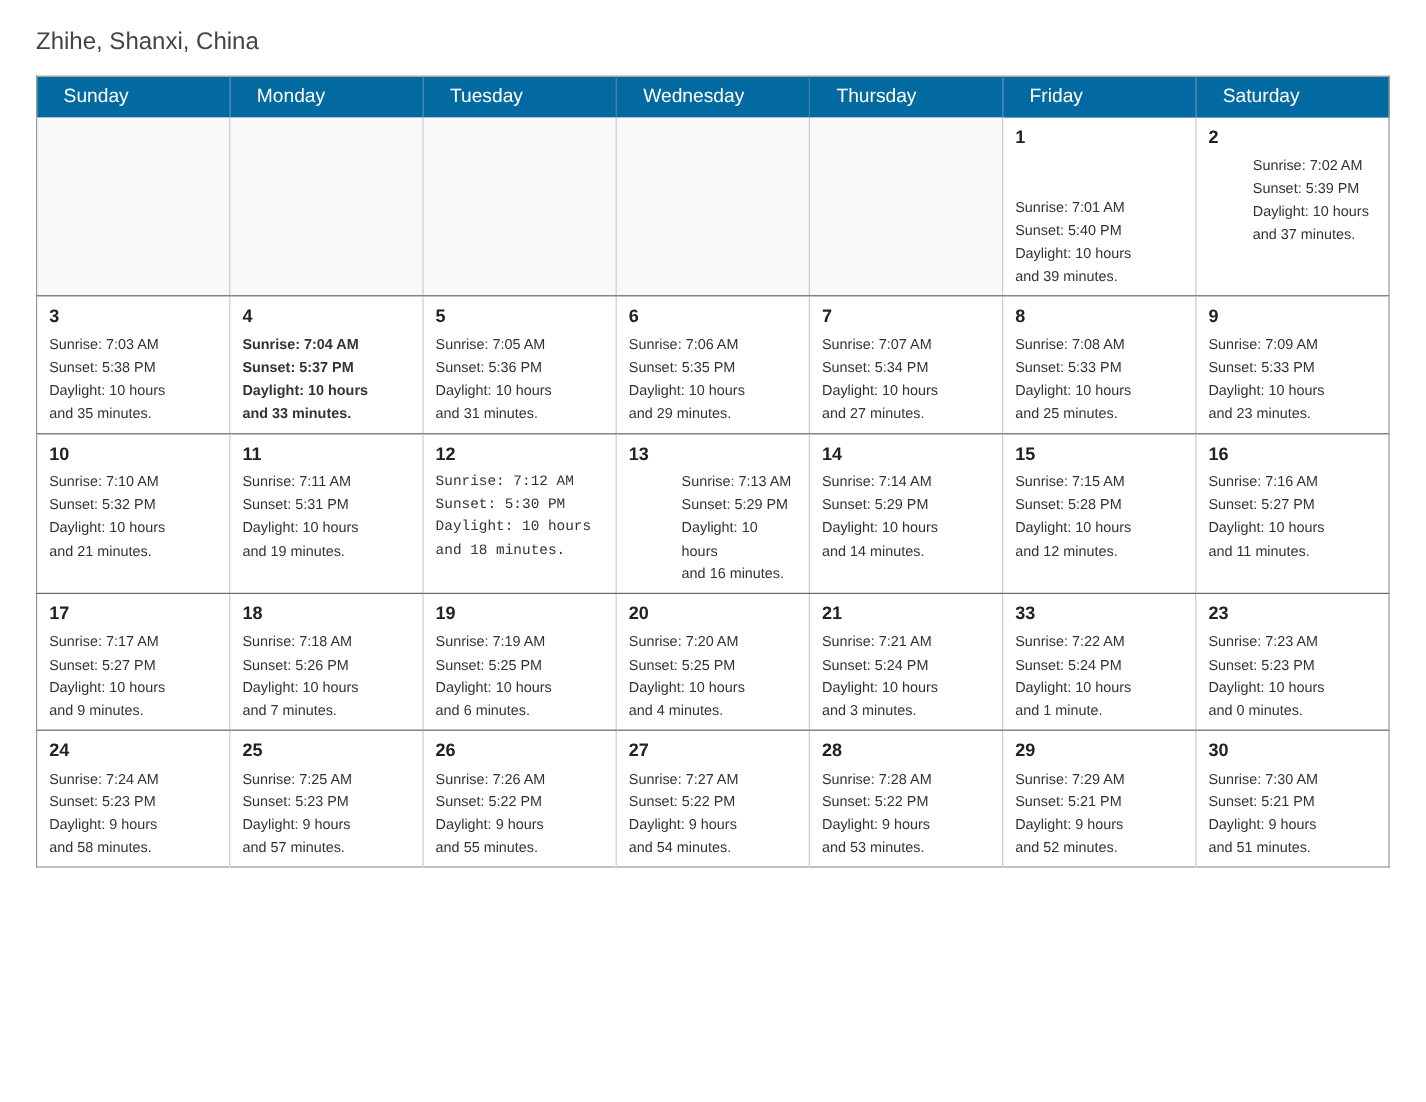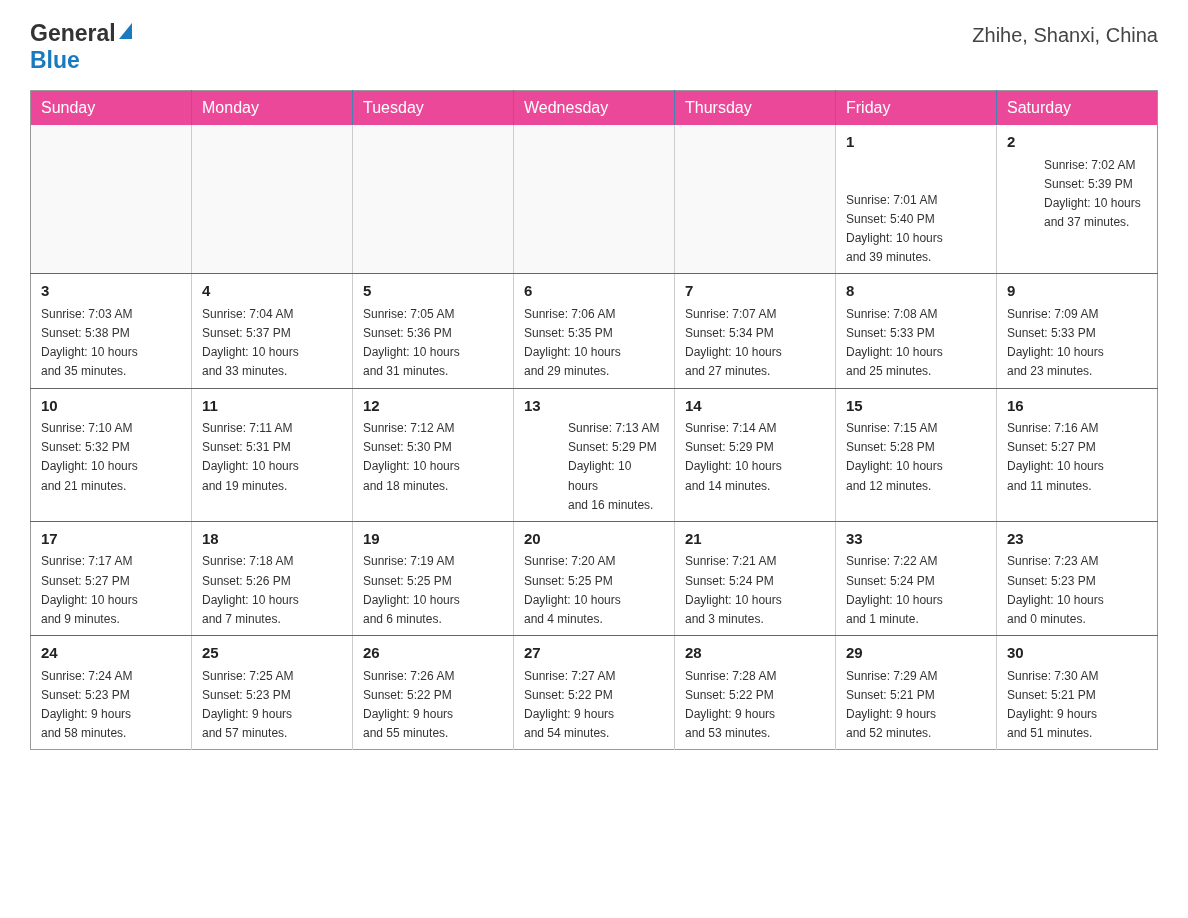--- a/index.html
+++ b/index.html
@@ -42,24 +42,24 @@
       margin-top: 4px;
     }
 
     .calendar-table {
       width: 100%;
       border-collapse: collapse;
       border: 1px solid #999;
     }
 
     .calendar-table th {
-      background-color: #ec4899;
+      background-color: #0369a1;
       color: #fff;
       text-align: left;
-      padding: 8px 10px;
+      padding: 8px 22px;
       font-size: 16px;
       font-weight: normal;
       border-right: 1px solid #4a80b0;
     }
 
     .calendar-table th:last-child {
       border-right: none;
     }
 
     .calendar-table td {
@@ -126,27 +126,20 @@
       margin-left: 3px;
       vertical-align: middle;
       position: relative;
       top: -3px;
     }
   </style>
 </head>
 <body>
 
 <div class="header">
-  <div class="logo">
-    <div class="logo-line1">
-      <span>General</span>
-      <span class="logo-arrow"></span>
-    </div>
-    <div class="logo-line2">Blue</div>
-  </div>
   <div class="header-right">
     <div class="calendar-subtitle">Zhihe, Shanxi, China</div>
   </div>
 </div>
 
 <table class="calendar-table">
   <thead>
     <tr>
     <th>Sunday</th>
         <th>Monday</th>
@@ -182,21 +175,21 @@
       <tr>
         <td>
           <span class="day-number">3</span>
           <div class="day-info" style="white-space: pre-line;">Sunrise: 7:03 AM
 Sunset: 5:38 PM
 Daylight: 10 hours
 and 35 minutes.</div>
         </td>
         <td>
           <span class="day-number">4</span>
-          <div class="day-info" style="white-space: pre-line;">Sunrise: 7:04 AM
+          <div class="day-info" style="white-space: pre-line; font-weight: bold;">Sunrise: 7:04 AM
 Sunset: 5:37 PM
 Daylight: 10 hours
 and 33 minutes.</div>
         </td>
         <td>
           <span class="day-number">5</span>
           <div class="day-info" style="white-space: pre-line;">Sunrise: 7:05 AM
 Sunset: 5:36 PM
 Daylight: 10 hours
 and 31 minutes.</div>
@@ -240,21 +233,21 @@
         </td>
         <td>
           <span class="day-number">11</span>
           <div class="day-info" style="white-space: pre-line;">Sunrise: 7:11 AM
 Sunset: 5:31 PM
 Daylight: 10 hours
 and 19 minutes.</div>
         </td>
         <td>
           <span class="day-number">12</span>
-          <div class="day-info" style="white-space: pre-line;">Sunrise: 7:12 AM
+          <div class="day-info" style="white-space: pre-line; font-family: Liberation Mono, monospace;">Sunrise: 7:12 AM
 Sunset: 5:30 PM
 Daylight: 10 hours
 and 18 minutes.</div>
         </td>
         <td>
           <span class="day-number">13</span>
           <div class="day-info" style="white-space: pre-line; margin-left: 44px;">Sunrise: 7:13 AM
 Sunset: 5:29 PM
 Daylight: 10 hours
 and 16 minutes.</div>

